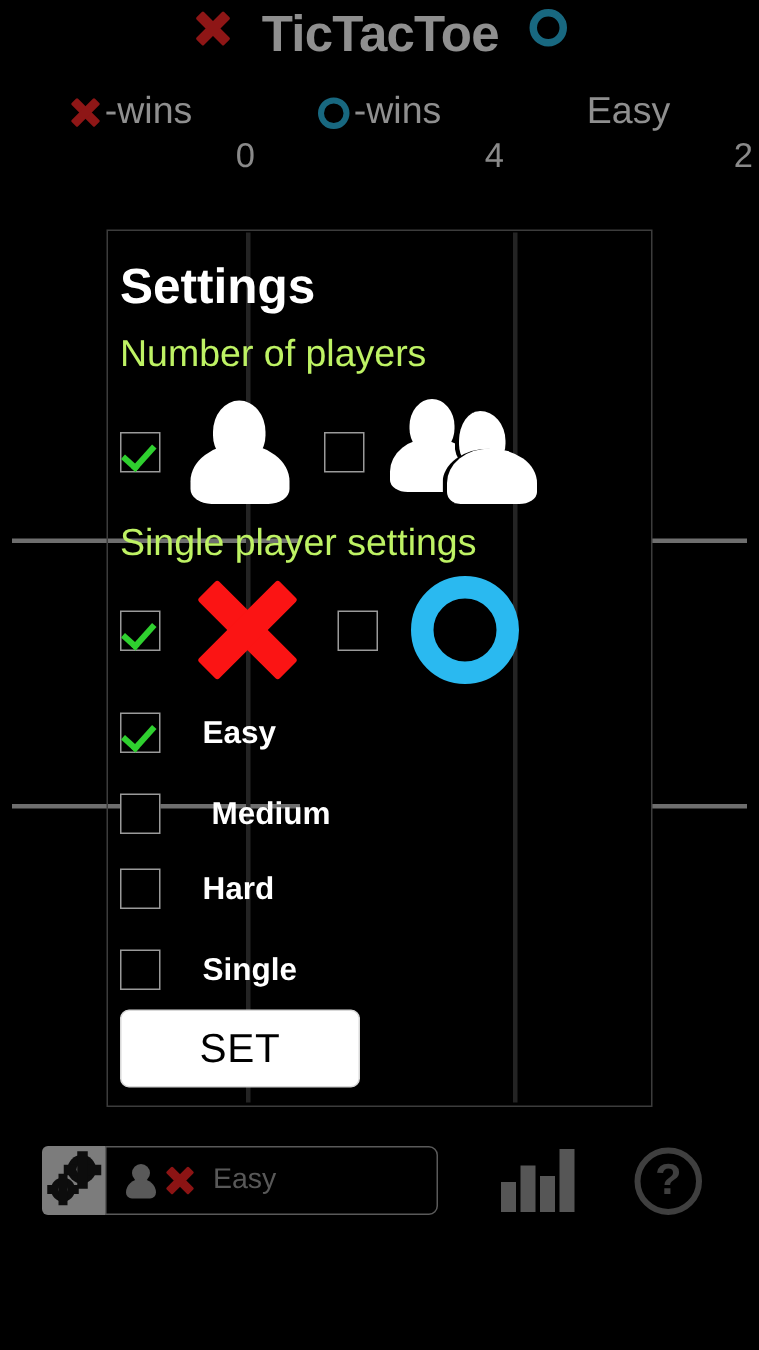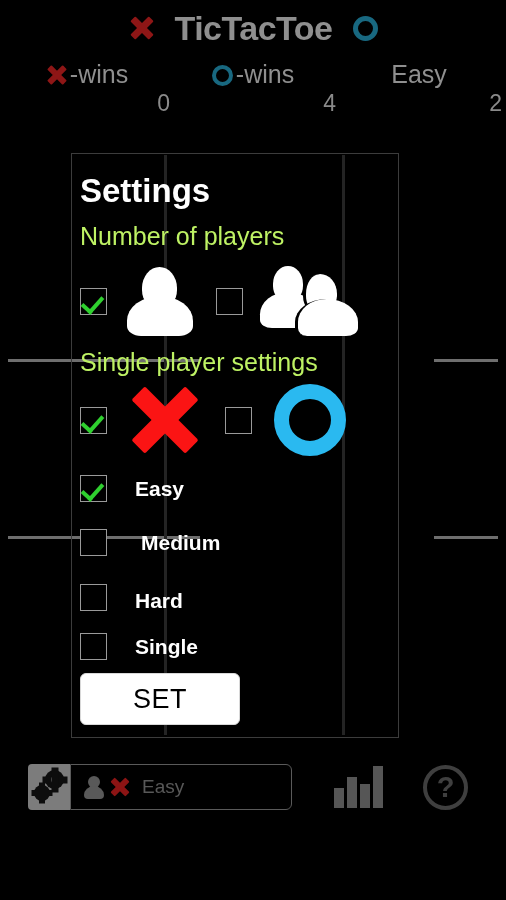--- a/index.html
+++ b/index.html
@@ -22,21 +22,20 @@
   }
 
   
   .header {
     position: absolute;
     top: 6px; left: 0; right: 0;
     text-align: center;
   }
   .title-row {
     display: flex;
-    align-items: center;
     justify-content: center;
     gap: 20px;
     height: 44px;
   }
   .title-text {
     font-size: 34px;
     font-weight: bold;
     color: #8f8f8f;
     letter-spacing: -0.5px;
     line-height: 1;
@@ -106,21 +105,21 @@
   }
   .grid-h { height: 3px; }
   .grid-v { width: 3px; }
   .grid-dim { background: #242424; }
 
   
   .dialog {
     position: absolute;
     left: 71px;
     top: 153px;
-    width: 328px;
+    width: 364px;
     height: 585px;
     border: 1px solid #3c3c3c;
     background: transparent;
     box-sizing: border-box;
     z-index: 5;
   }
   .dialog-inner {
     position: relative;
     padding: 14px 0 0 8px;
     height: 100%;
@@ -422,21 +421,21 @@
       </div>
 
       <div class="row diff-row">
         <div class="cb checked"></div>
         <span class="diff-label">Easy</span>
       </div>
       <div class="row diff-row" style="margin-top:16px;gap:6px;">
         <div class="cb"></div>
         <span class="diff-label">Medium</span>
       </div>
-      <div class="row diff-row" style="align-items:flex-end;">
+      <div class="row diff-row" style="">
         <div class="cb"></div>
         <span class="diff-label">Hard</span>
       </div>
       <div class="row diff-row" style="margin-top:16px;">
         <div class="cb"></div>
         <span class="diff-label">Single</span>
       </div>
 
       <div class="btn-row">
         <div class="btn">SET</div>

